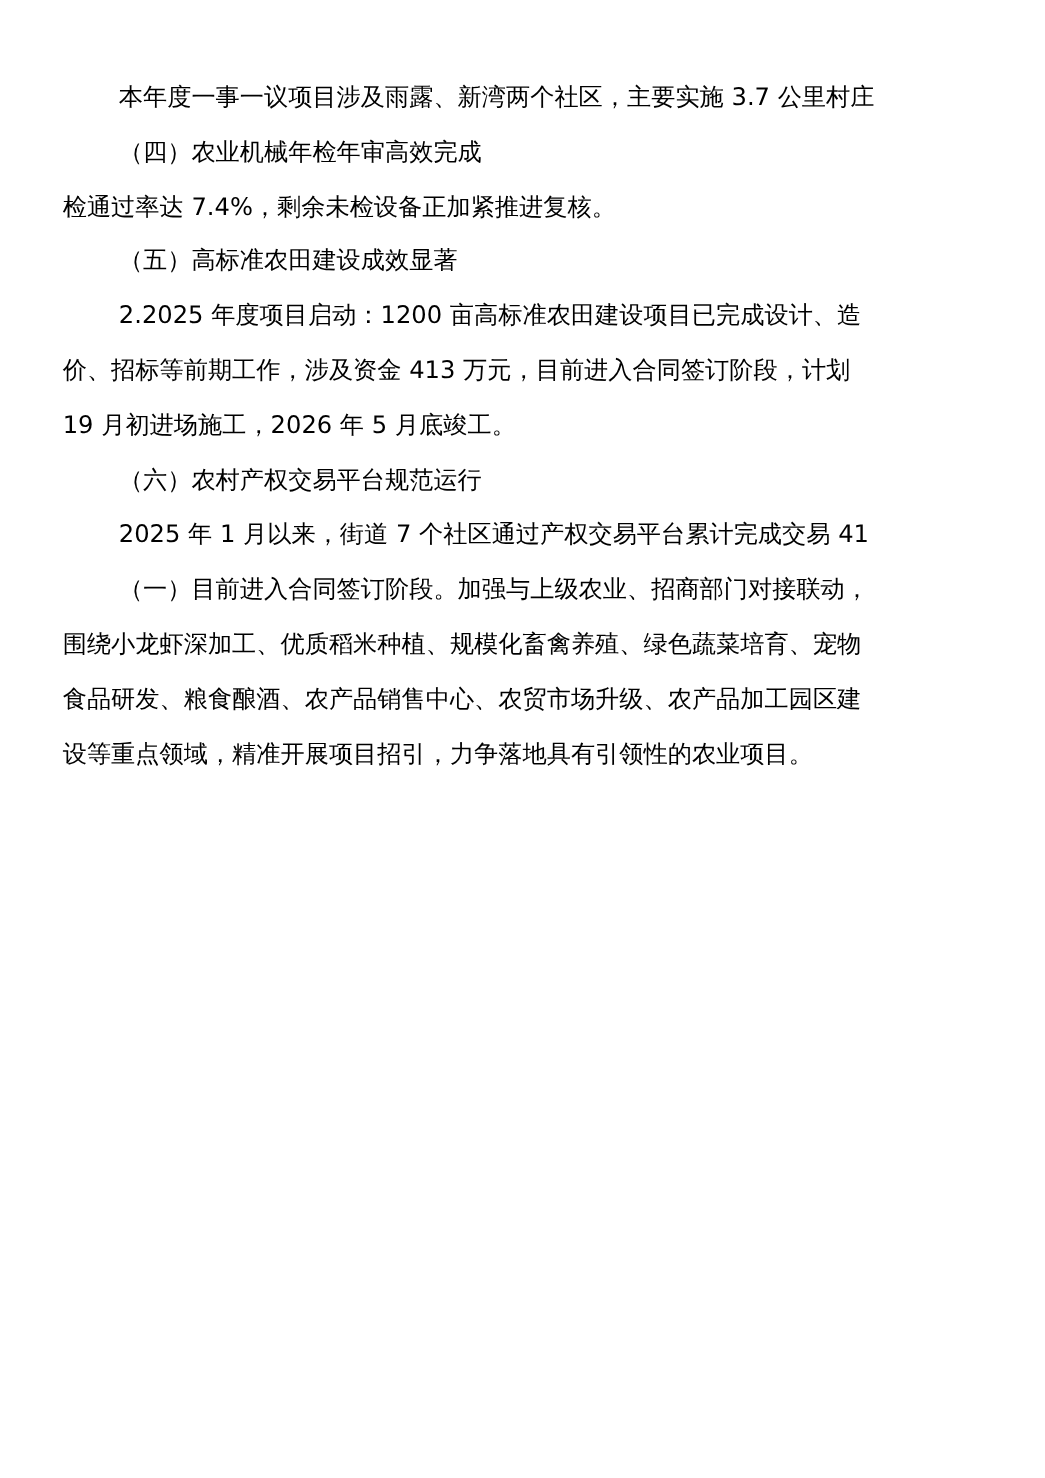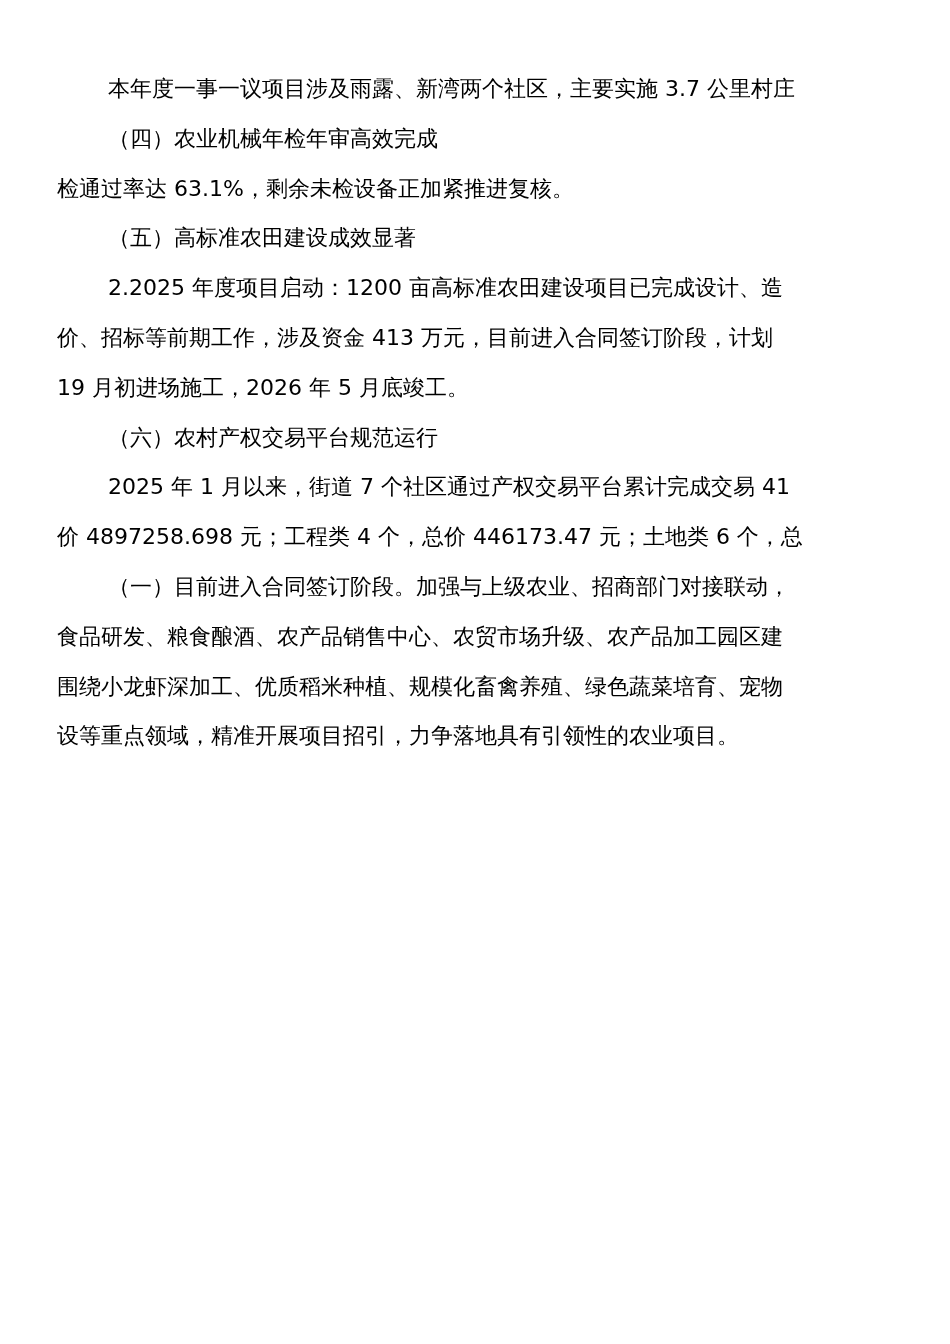--- a/index.html
+++ b/index.html
@@ -39,44 +39,43 @@
 
   <div>
     <div class="line indent">本年度一事一议项目涉及雨露、新湾两个社区，主要实施 3.7 公里村庄</div>
   </div>
 
   <div>
     <div class="line indent">（四）农业机械年检年审高效完成</div>
   </div>
 
   <div>
-    <div class="line">检通过率达 63.1%，剩余未检设备正加紧推进复核。</div>
+    <div class="line">检通过率达 7.4%，剩余未检设备正加紧推进复核。</div>
   </div>
 
   <div>
     <div class="line indent">（五）高标准农田建设成效显著</div>
   </div>
 
 
   <div>
     <div class="line indent">2.2025 年度项目启动：1200 亩高标准农田建设项目已完成设计、造</div>
     <div class="line">价、招标等前期工作，涉及资金 413 万元，目前进入合同签订阶段，计划</div>
     <div class="line">19 月初进场施工，2026 年 5 月底竣工。</div>
   </div>
 
   <div>
     <div class="line indent">（六）农村产权交易平台规范运行</div>
   </div>
 
   <div>
     <div class="line indent">2025 年 1 月以来，街道 7 个社区通过产权交易平台累计完成交易 41</div>
-    <div class="line">价 4897258.698 元；工程类 4 个，总价 446173.47 元；土地类 6 个，总</div>
   </div>
 
 
   <div>
     <div class="line indent">（一）目前进入合同签订阶段。加强与上级农业、招商部门对接联动，</div>
+    <div class="line">围绕小龙虾深加工、优质稻米种植、规模化畜禽养殖、绿色蔬菜培育、宠物</div>
     <div class="line">食品研发、粮食酿酒、农产品销售中心、农贸市场升级、农产品加工园区建</div>
-    <div class="line">围绕小龙虾深加工、优质稻米种植、规模化畜禽养殖、绿色蔬菜培育、宠物</div>
     <div class="line">设等重点领域，精准开展项目招引，力争落地具有引领性的农业项目。</div>
   </div>
 
 </div>
 
 </body></html>

